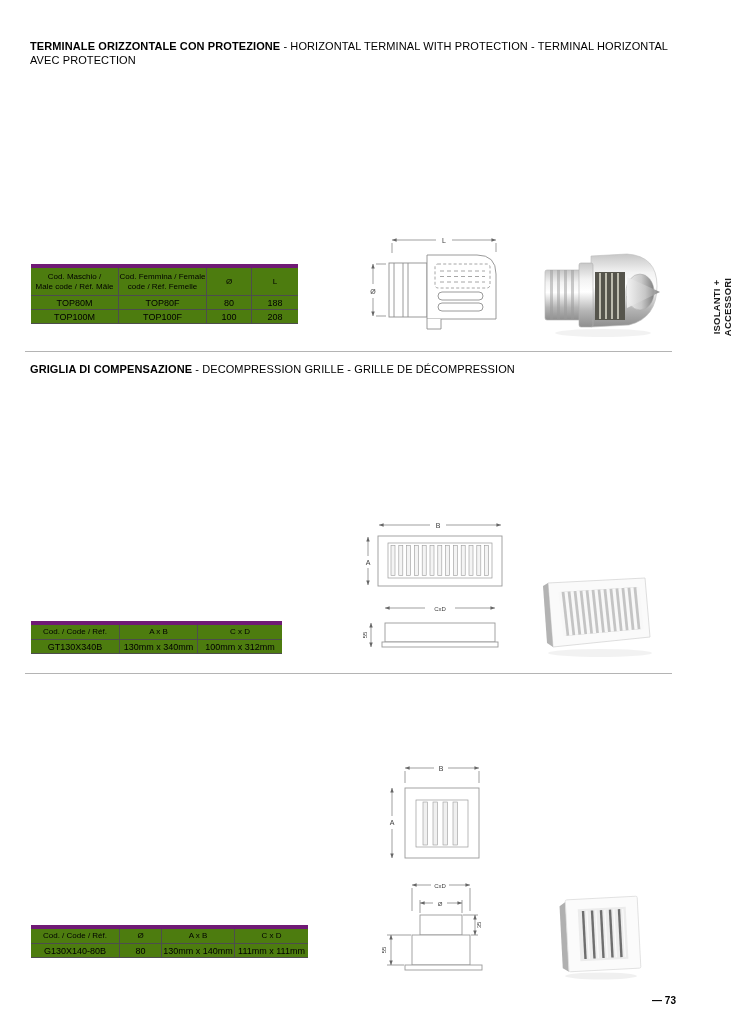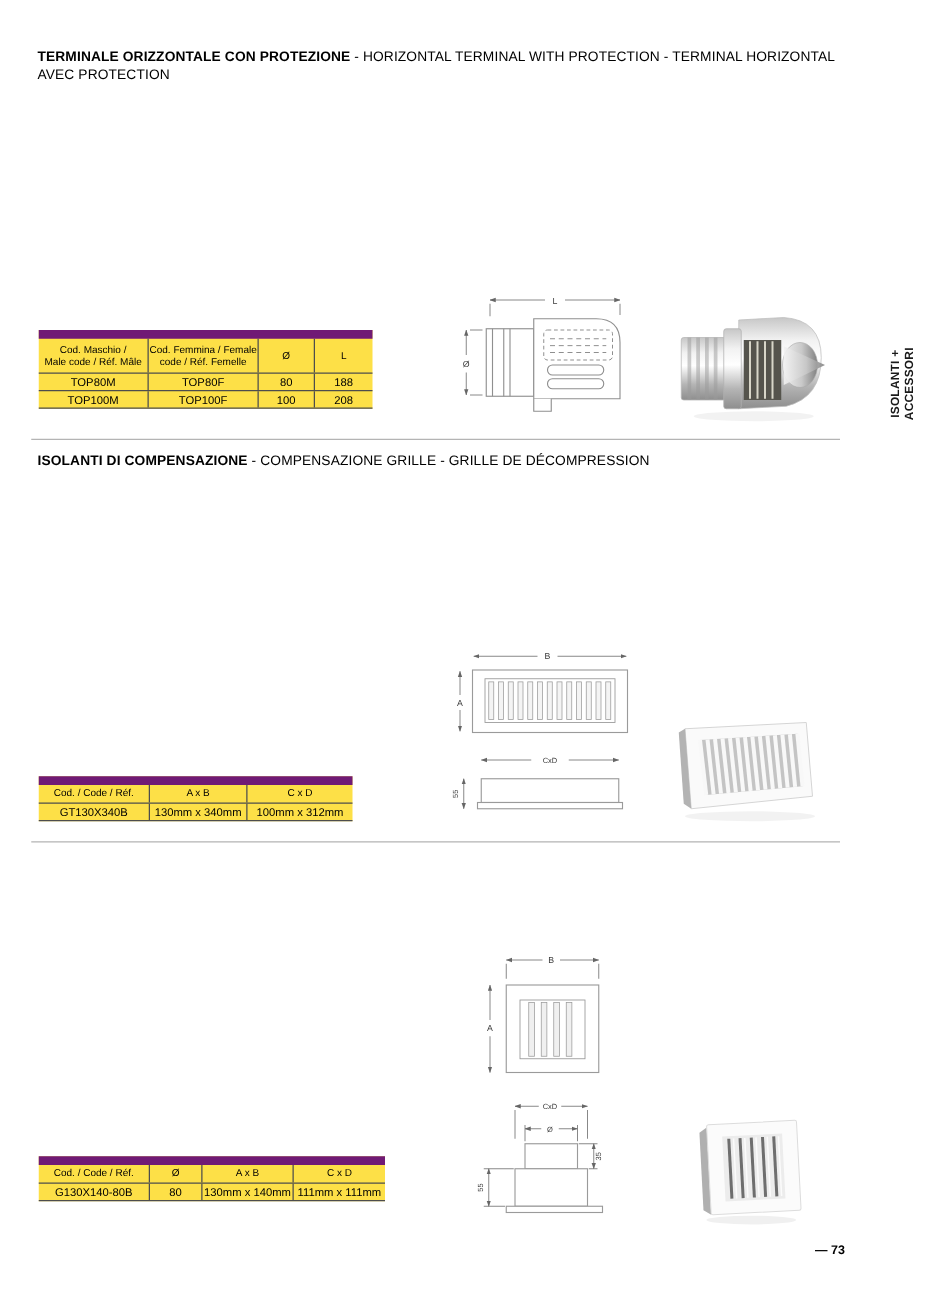--- a/index.html
+++ b/index.html
@@ -2,21 +2,21 @@
 <html><head>
 <meta charset="utf-8">
 <style>
 *{margin:0;padding:0;box-sizing:border-box}
 html,body{background:#ffffff}
 .page{position:relative;width:742px;height:1033px;background:#fff;font-family:"Liberation Sans",sans-serif;overflow:hidden}
 .abs{position:absolute}
 .sec-title{position:absolute;left:30px;width:658px;font-size:11px;line-height:14px;color:#000;letter-spacing:0.1px}
 .sec-title b{font-weight:bold}
 .hr{position:absolute;left:25px;width:647px;border-top:1px solid #b4b4b4}
-.tbl{position:absolute;color:#000;border-top:7px solid #701a75;background:#fde047}
+.tbl{position:absolute;color:#000;border-top:4px solid #701a75;background:#4d7c0f}
 .tr{display:flex;border-bottom:1px solid #4d4d4d}
 .tc{display:flex;flex-direction:column;align-items:center;justify-content:center;text-align:center;border-right:1px solid #4d4d4d;overflow:hidden}
 .tr .tc:last-child{border-right:none}
 .th{font-size:8px;line-height:10px}
 .td{font-size:9px}
 .tbl1 .h{height:28px}.tbl1 .d{height:14px}
 .tbl1 .ca{width:88px}.tbl1 .cb{width:88px}.tbl1 .cc{width:45px}.tbl1 .cd{width:46px}
 .tbl2 .h{height:15px}.tbl2 .d{height:14px}
 .tbl2 .ca{width:89px}.tbl2 .cb{width:78px}.tbl2 .cc{width:84px}
 .tbl3 .h{height:15px}.tbl3 .d{height:14px}
@@ -133,21 +133,21 @@
       <div class="tc td ca">TOP100M</div>
       <div class="tc td cb">TOP100F</div>
       <div class="tc td cc">100</div>
       <div class="tc td cd">208</div>
     </div>
   </div>
 
   <div class="hr" style="top:351px"></div>
 
   <div class="sec-title" style="top:362px">
-    <b>ISOLANTI DI COMPENSAZIONE</b><span> - COMPENSAZIONE GRILLE - GRILLE DE DÉCOMPRESSION</span>
+    <b>GRIGLIA DI COMPENSAZIONE</b><span> - DECOMPRESSION GRILLE - GRILLE DE DÉCOMPRESSION</span>
   </div>
 
   <svg class="abs" style="left:362px;top:518px" width="156" height="132" viewBox="0 0 156 132">
     <defs>
       <marker id="a2" viewBox="0 0 8 8" refX="7.5" refY="4" markerWidth="7" markerHeight="7" orient="auto-start-reverse">
           <path d="M0,1.2 L8,4 L0,6.8 z" fill="#666"></path>
         </marker>
     </defs>
     <g stroke="#9a9a9a" fill="none" stroke-width="0.9">
       <rect x="16" y="18" width="124" height="50" fill="#fff"></rect>

